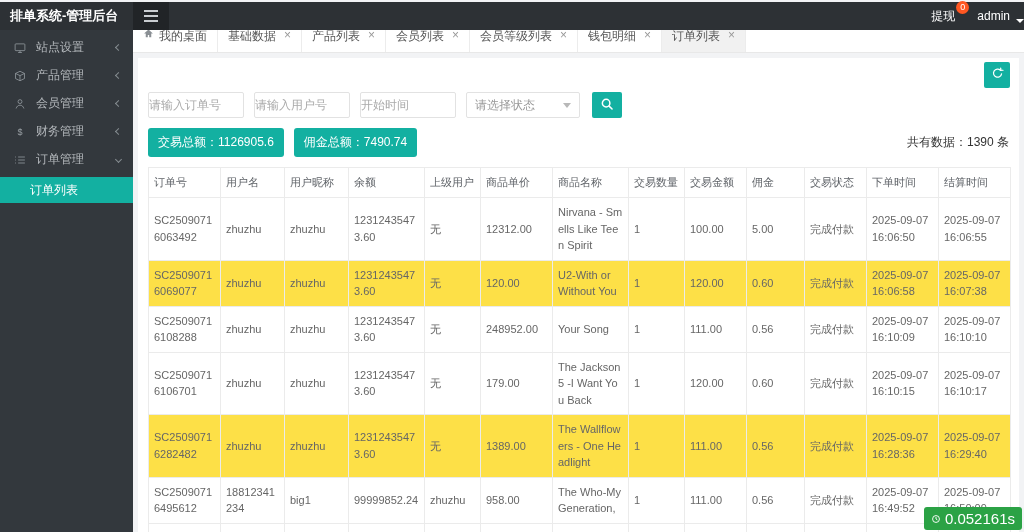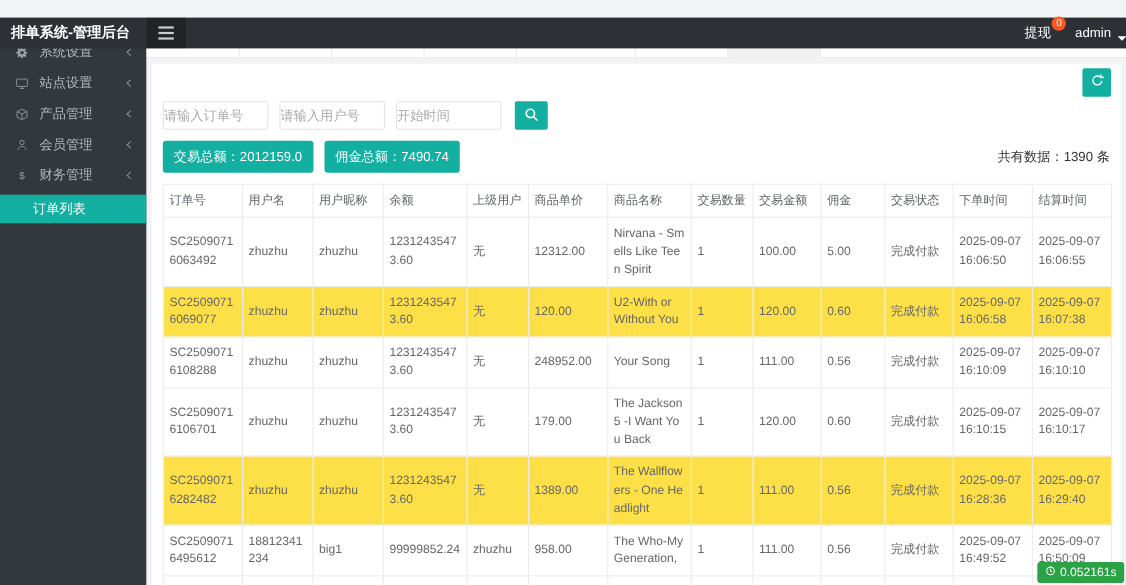--- a/index.html
+++ b/index.html
@@ -1,20 +1,20 @@
 <!DOCTYPE html>
 <html style="--accent: #13b0a1; --topbar-bg: #2d3135; --sidebar-bg: #33383d; --badge-red: #ff5722; --timer-green: #2ba245;"><head>
 <meta charset="utf-8">
 <style>
   *{box-sizing:border-box;margin:0;padding:0}
   html,body{width:1024px;height:532px;overflow:hidden;background:#f2f3f5;
     font-family:"Liberation Sans","DejaVu Sans",sans-serif;font-size:12px;color:#333}
 
   
-  .topbar{position:absolute;top:16px;left:0;right:0;height:28px;background:var(--topbar-bg);
+  .topbar{position:absolute;top:2px;left:0;right:0;height:28px;background:var(--topbar-bg);
     color:#fff;display:flex;align-items:center;z-index:20}
   .brand{width:133px;padding-left:10px;font-size:13px;font-weight:bold;white-space:nowrap}
   .burger{width:36px;height:28px;background:rgba(0,0,0,.25);display:flex;flex-direction:column;
     justify-content:center;align-items:center;gap:3px;cursor:pointer}
   .burger i{display:block;width:14px;height:2px;background:#c9cdd1}
   .top-right{margin-left:auto;display:flex;align-items:center;gap:22px;padding-right:0}
   .withdraw{position:relative;cursor:pointer}
   .badge{position:absolute;top:-7px;right:-14px;background:var(--badge-red);color:#fff;
     border-radius:8px;font-size:9px;line-height:13px;min-width:13px;text-align:center;padding:0 2px}
   .user{display:flex;align-items:flex-end;gap:6px;cursor:pointer}
@@ -66,21 +66,21 @@
   th,td{border:1px solid #ebebeb;padding:6px 5px;text-align:left;font-weight:normal;
     word-break:break-all;line-height:1.5;vertical-align:middle}
   th{color:#5f6368;height:30px}
   tbody tr:nth-child(3n+2){background:#fde047}
   col.c1{width:72px}col.c2{width:64px}col.c3{width:64px}col.c4{width:76px}col.c5{width:56px}
   col.c6{width:72px}col.c7{width:76px}col.c8{width:56px}col.c9{width:62px}col.c10{width:58px}
   col.c11{width:62px}col.c12{width:72px}col.c13{width:72px}
 
   
   .timer{position:absolute;right:2px;bottom:2px;background:var(--timer-green);color:#fff;
-    font-size:11px;border-radius:3px;padding:3px 7px;display:flex;align-items:center;gap:4px;z-index:30}
+    font-size:15px;border-radius:3px;padding:3px 7px;display:flex;align-items:center;gap:4px;z-index:30}
 </style>
 </head>
 <body>
 
 <header class="topbar">
   <div class="brand">排单系统-管理后台</div>
   <div class="burger">
       <i></i>
       <i></i>
       <i></i>
@@ -94,29 +94,20 @@
       <span>admin</span>
       <span class="caret-dn"></span>
     </div>
   </div>
 </header>
 
 <aside class="sidebar">
   <nav>
       <div class="side-item">
         <span class="side-ic">
-          <svg viewBox="0 0 16 16" width="12" height="12">
-            <path fill="currentColor" d="M8 10.2A2.2 2.2 0 1 1 8 5.8a2.2 2.2 0 0 1 0 4.4zm6.2-1.3V7.1l-1.9-.4a4.7 4.7 0 0 0-.5-1.2l1-1.7-1.3-1.3-1.7 1a4.7 4.7 0 0 0-1.2-.5L8.9.9H7.1l-.4 1.9a4.7 4.7 0 0 0-1.2.5l-1.7-1-1.3 1.3 1 1.7c-.2.4-.4.8-.5 1.2l-1.9.4v1.8l1.9.4c.1.4.3.9.5 1.2l-1 1.7 1.3 1.3 1.7-1c.4.2.8.4 1.2.5l.4 1.9h1.8l.4-1.9c.4-.1.9-.3 1.2-.5l1.7 1 1.3-1.3-1-1.7c.2-.4.4-.8.5-1.2z"></path>
-          </svg>
-        </span>
-        <span class="side-label">系统设置</span>
-        <span class="chev left"></span>
-      </div>
-      <div class="side-item">
-        <span class="side-ic">
           <svg viewBox="0 0 16 16" width="12" height="12" fill="none" stroke="currentColor">
             <rect x="1.5" y="2.5" width="13" height="9" rx="1"></rect>
             <path d="M5.5 14h5M8 11.5V14"></path>
           </svg>
         </span>
         <span class="side-label">站点设置</span>
         <span class="chev left"></span>
       </div>
       <div class="side-item">
         <span class="side-ic">
@@ -139,20 +130,29 @@
         <span class="chev left"></span>
       </div>
       <div class="side-item">
         <span class="side-ic">
           <svg viewBox="0 0 16 16" width="12" height="12">
             <text x="8" y="12" text-anchor="middle" font-size="12" fill="currentColor">$</text>
           </svg>
         </span>
         <span class="side-label">财务管理</span>
         <span class="chev left"></span>
+      </div>
+      <div class="side-item">
+        <span class="side-ic">
+          <svg viewBox="0 0 16 16" width="12" height="12" fill="none" stroke="currentColor">
+            <path d="M5.5 4h9M5.5 8h9M5.5 12h9M1.5 4h1.2M1.5 8h1.2M1.5 12h1.2"></path>
+          </svg>
+        </span>
+        <span class="side-label">订单管理</span>
+        <span class="chev down"></span>
       </div>
       <div class="side-sub">订单列表</div>
     </nav>
 </aside>
 
 <div class="tabbar">
     <div class="tab">
       <span class="tab-ic">
         <svg viewBox="0 0 16 16" width="11" height="11">
           <path fill="#8a8f94" d="M8 2 1.6 8H4v5.5h3v-3.4h2v3.4h3V8h2.4z"></path>
@@ -197,32 +197,36 @@
               <path d="M11.9 1.4l.2 2.8 2.7-.2"></path>
             </svg>
         </span>
       </button>
     </div>
 
     <div class="filters">
       <input class="inp" placeholder="请输入订单号" style="">
       <input class="inp" placeholder="请输入用户号" style="">
       <input class="inp" placeholder="开始时间" style="">
+      <div class="select">
+        <span>请选择状态</span>
+        <span class="sel-caret"></span>
+      </div>
       <button class="search-btn">
         <span>
           <svg viewBox="0 0 16 16" width="14" height="14" fill="none" stroke="#fff" stroke-width="1.7" stroke-linecap="round">
               <circle cx="7" cy="7" r="4.3"></circle>
               <path d="m10.4 10.4 3.4 3.4"></path>
             </svg>
         </span>
       </button>
     </div>
 
     <div class="stats">
-      <button class="stat-btn">交易总额：2012159.0</button>
+      <button class="stat-btn">交易总额：1126905.6</button>
       <button class="stat-btn">佣金总额：7490.74</button>
       <span class="count">共有数据：1390 条</span>
     </div>
 
     <div class="table-wrap">
       <table>
         <colgroup>
           <col class="c1">
             <col class="c2">
             <col class="c3">

